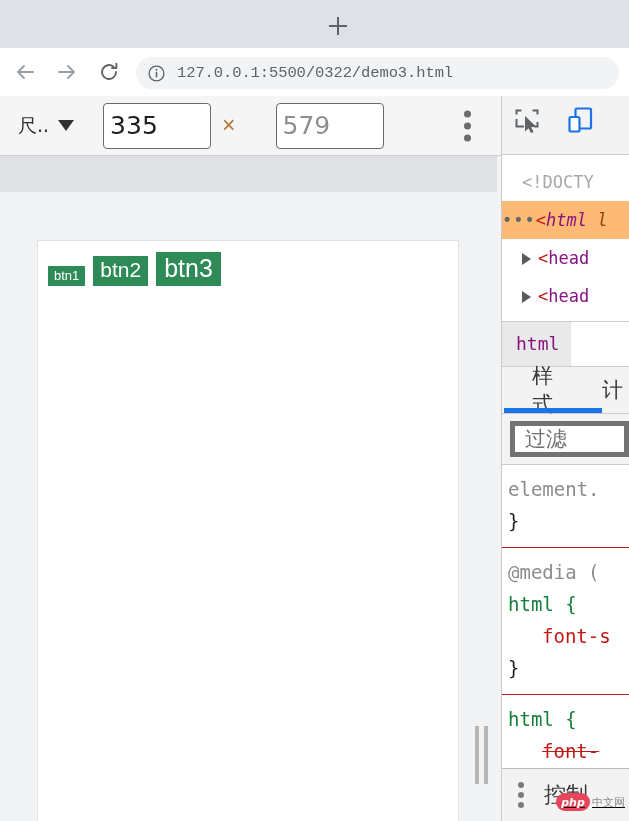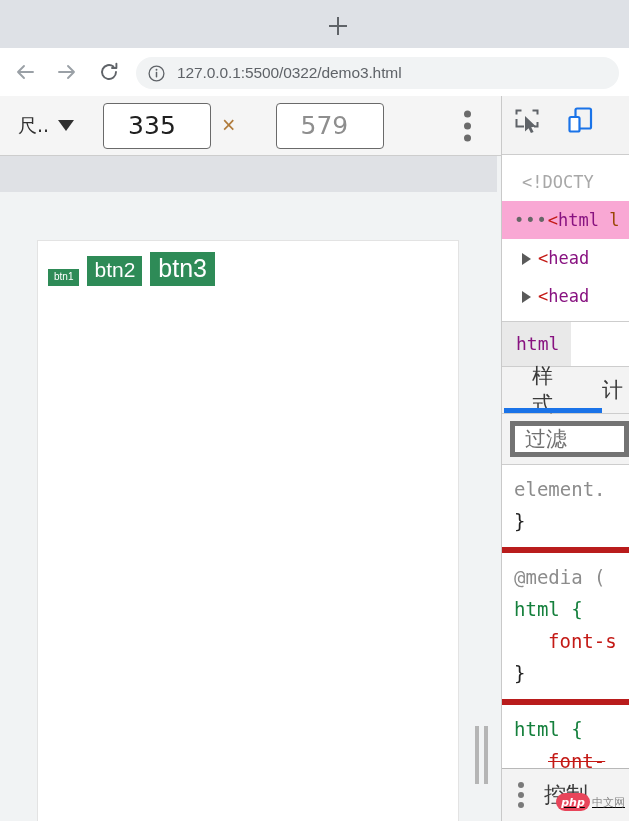--- a/index.html
+++ b/index.html
@@ -112,21 +112,21 @@
   .omni-info {
     width: 17px; height: 17px;
     flex: 0 0 auto;
   }
   .omni-url {
     margin-left: 12px;
     font-size: 15.5px;
     color: #5f6368;
     white-space: nowrap;
     letter-spacing: -0.1px;
-    font-family: Liberation Sans, sans-serif;
+    font-family: Liberation Mono, monospace;
   }
 
   
   .device-toolbar {
     position: absolute;
     left: 0; top: 96px;
     width: 501px; height: 59px;
     background: #f5f5f5;
     border-bottom: 1px solid #cdcdcd;
     border-right: 1px solid #c9c9c9;
@@ -155,21 +155,21 @@
     margin-left: 29px;
     width: 108px; height: 46px;
     box-sizing: border-box;
     background: #ffffff;
     border: 1.6px solid #6a6a6a;
     border-radius: 4px;
     font-size: 25px;
     color: #202020;
     display: flex;
     align-items: center;
-    padding-left: 24px;
+    padding-left: 6px;
     flex: 0 0 auto;
     font-family: "DejaVu Sans", "Liberation Sans", sans-serif;
   }
   .dim-input.placeholder { color: #8e8e8e; }
   .dim-times {
     margin-left: 11px; margin-right: 11px;
     font-size: 23px;
     color: #b07b3c;
     flex: 0 0 auto;
   }
@@ -220,21 +220,21 @@
   .demo-btn {
     background: #2e8b57;
     color: #ffffff;
     border: 0;
     padding: 3px 7px 4px 7px;
     margin-right: 8px;
     font-family: "Liberation Sans", "DejaVu Sans", sans-serif;
     line-height: 1.05;
     display: inline-block;
   }
-  .demo-btn.s1 { font-size: 10px; padding: 3px 6px 4px 6px; }
+  .demo-btn.s1 { font-size: 13px; padding: 3px 6px 4px 6px; }
   .demo-btn.s2 { font-size: 21px; padding: 3px 7px 5px 7px; }
   .demo-btn.s3 { font-size: 25px; padding: 3px 8px 5px 8px; }
 
   .resize-handle {
     position: absolute;
     left: 472px; top: 570px;
     width: 18px; height: 58px;
     display: flex;
     justify-content: center;
     align-items: center;
@@ -279,22 +279,23 @@
     border-bottom: 1px solid #cdcdcd;
   }
   .dom-row {
     height: 38px;
     line-height: 38px;
     white-space: nowrap;
     overflow: hidden;
     padding-left: 20px;
   }
   .dom-row.selected {
-    background: #f9a8d4;
-    padding-left: 12px;
+    background: #fdba74;
+    padding-left: 0;
+    font-style: italic;
   }
   .dom-row .dots {
     color: #666;
     letter-spacing: 1px;
     font-size: 17px;
   }
   .dom-row .tri {
     display: inline-block;
     width: 0; height: 0;
     border-top: 6px solid transparent;
@@ -370,22 +371,22 @@
     font-family: "DejaVu Sans", "Liberation Sans", sans-serif;
   }
 
   .css-pane {
     position: relative;
     font-family: "DejaVu Sans Mono", "Liberation Mono", monospace;
     font-size: 19px;
     background: #ffffff;
   }
   .css-rule {
-    padding: 8px 0 10px 12px;
-    border-bottom: 6px solid #b91c1c;
+    padding: 8px 0 10px 6px;
+    border-bottom: 1px solid #b91c1c;
   }
   .css-line {
     height: 32px;
     line-height: 32px;
     white-space: nowrap;
     overflow: hidden;
   }
   .css-line.indent { padding-left: 34px; }
   .sel-elem { color: #8c8c8c; }
   .sel-media { color: #8c8c8c; }

